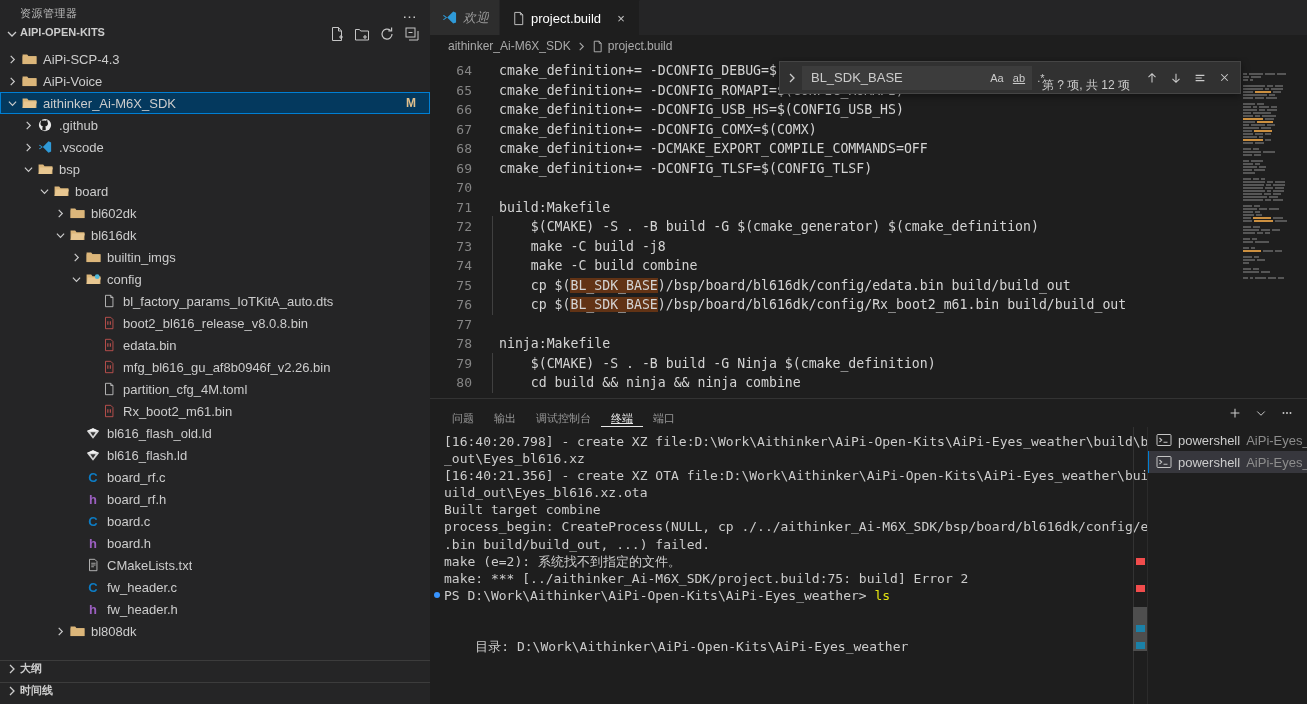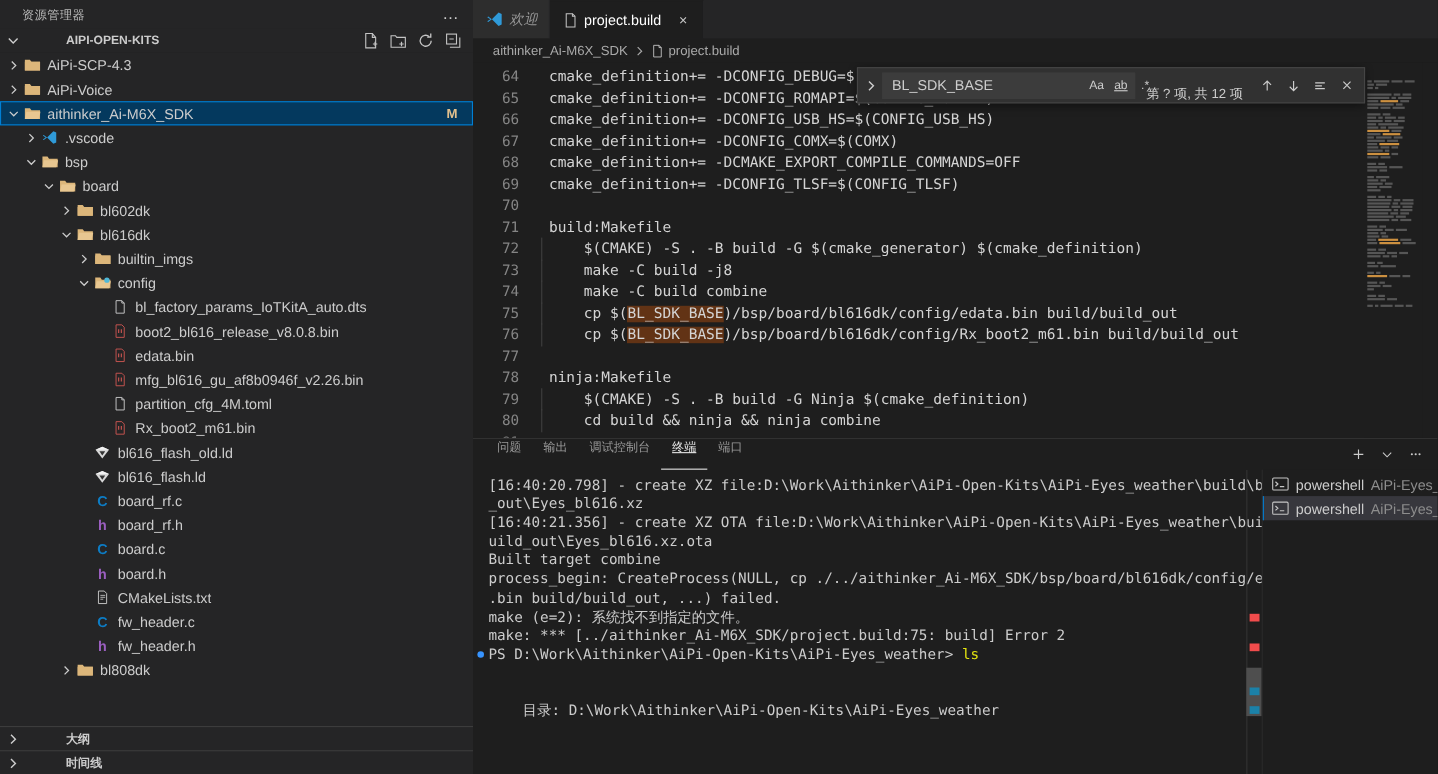--- a/index.html
+++ b/index.html
@@ -23,25 +23,24 @@
   }
   .sidebar-title {
     height: 26px; display: flex; align-items: center;
     padding: 0 12px 0 20px;
     font-size: 11px; color: #bbbbbb; letter-spacing: .5px;
   }
   .sidebar-title .st-text { flex: 1; }
   .more-dots { color: #cccccc; font-size: 15px; line-height: 10px; letter-spacing:1px; cursor: pointer;}
 
   .section-header {
-    height: 22px; display: flex; align-items: center;
+    height: 22px; display: flex; align-items: flex-start;
     font-size: 11px; font-weight: bold; color: #cccccc;
     padding-left: 4px; background: #252526;
     user-select: none;
-    gap: 40px;
   }
   .section-header.bordered { border-top: 1px solid #3c3c3c; }
   .twisty {
     width: 16px; height: 16px; display: inline-flex;
     align-items: center; justify-content: center;
     color: #cccccc; flex: 0 0 16px;
   }
   .twisty svg { width: 10px; height: 10px; display:block; }
   .section-header .sh-actions {
     margin-left: auto; display: flex; gap: 9px; padding-right: 10px;
@@ -169,21 +168,21 @@
   .fw-count { font-size: 12px; color: #cccccc; margin: 16px 10px 0 2px; white-space: nowrap; }
   .fw-btn {
     width: 20px; height: 20px; display: flex; align-items: center; justify-content: center;
     color: #cccccc; cursor: pointer; margin: 0 2px;
   }
 
   
   .panel { flex: 1; display: flex; flex-direction: column; background: #1e1e1e; border-top: 1px solid #333; min-height:0; }
   .panel-head { height: 28px; display: flex; align-items: stretch; flex: 0 0 28px; padding-left: 12px; }
   .ptab {
-    display: flex; align-items: flex-start; padding: 0 10px;
+    display: flex; align-items: flex-end; padding: 0 10px;
     font-size: 11px; color: #999999; cursor: pointer;
     border-bottom: 1px solid transparent; text-transform: none;
   }
   .ptab.active { color: #e7e7e7; border-bottom: 1px solid #e7e7e7; text-decoration: underline; }
   .panel-actions { margin-left: auto; display: flex; align-items: center; gap: 6px; padding-right: 10px; }
   .pa-btn { width: 20px; height: 20px; display:flex; align-items:center; justify-content:center; color:#cccccc; cursor:pointer; }
 
   .panel-body { flex: 1; display: flex; min-height: 0; }
   .terminal {
     flex: 1; position: relative; overflow: hidden;
@@ -303,20 +302,34 @@
             </svg>
           </span>
           <span class="ficon">
             <svg class="ic-folder" viewBox="0 0 16 13">
               <path d="M0.5 1.5h5l1.5 2h8.5v8.5H0.5z" fill="#dcb67a"></path>
               <path d="M2 5h14l-2 7H0.5z" fill="#e8c791"></path>
             </svg>
           </span>
           <span class="label">aithinker_Ai-M6X_SDK</span>
           <span class="badge-m">M</span>
+        </div>
+        <div class="row" style="padding-left: 20px;">
+          <span class="arrow">
+            <svg viewBox="0 0 10 10">
+              <path d="M3 1 L7 5 L3 9" fill="none" stroke="#cccccc" stroke-width="1.3"></path>
+            </svg>
+          </span>
+          <span class="ficon">
+            <svg width="14" height="14" viewBox="0 0 16 16">
+              <circle cx="8" cy="8" r="7" fill="#e8e8e8"></circle>
+              <path d="M5 14v-2.5c0-1 .5-1.5 1-1.8-2-.3-3.2-1.2-3.2-3.4 0-.8.3-1.4.7-1.9-.1-.3-.3-1 .1-1.9 0 0 .6-.2 1.9.7a6.3 6.3 0 0 1 3.2 0c1.3-.9 1.9-.7 1.9-.7.4.9.2 1.6.1 1.9.4.5.7 1.1.7 1.9 0 2.2-1.3 3.1-3.2 3.4.3.3.6.8.6 1.6V14" fill="#1e1e1e"></path>
+            </svg>
+          </span>
+          <span class="label">.github</span>
         </div>
         <div class="row" style="padding-left: 20px;">
           <span class="arrow">
             <svg viewBox="0 0 10 10">
               <path d="M3 1 L7 5 L3 9" fill="none" stroke="#cccccc" stroke-width="1.3"></path>
             </svg>
           </span>
           <span class="ficon">
             <svg width="14" height="14" viewBox="0 0 16 16">
               <path d="M12 1.5 5.5 8 2 5.3 1 6l3 2-3 2 1 .7L5.5 8 12 14.5l3-1.3V2.8z" fill="#2f9ad8"></path>

